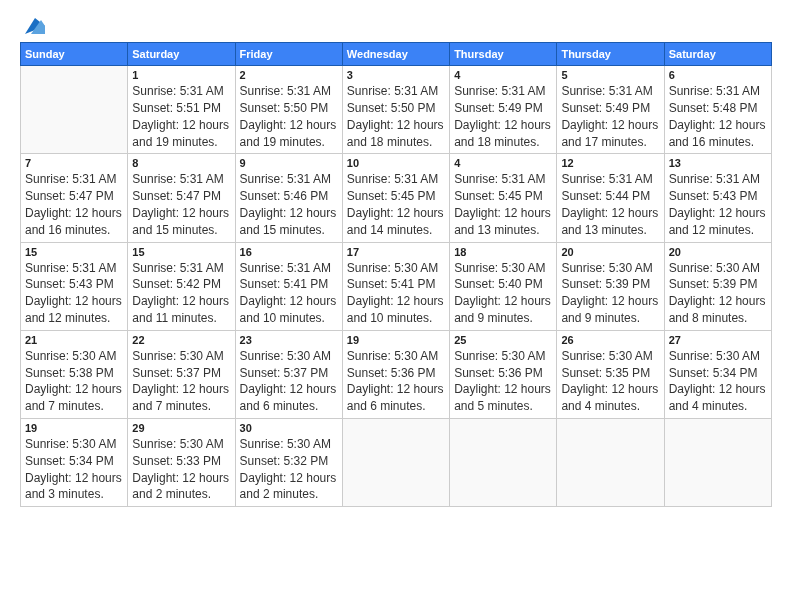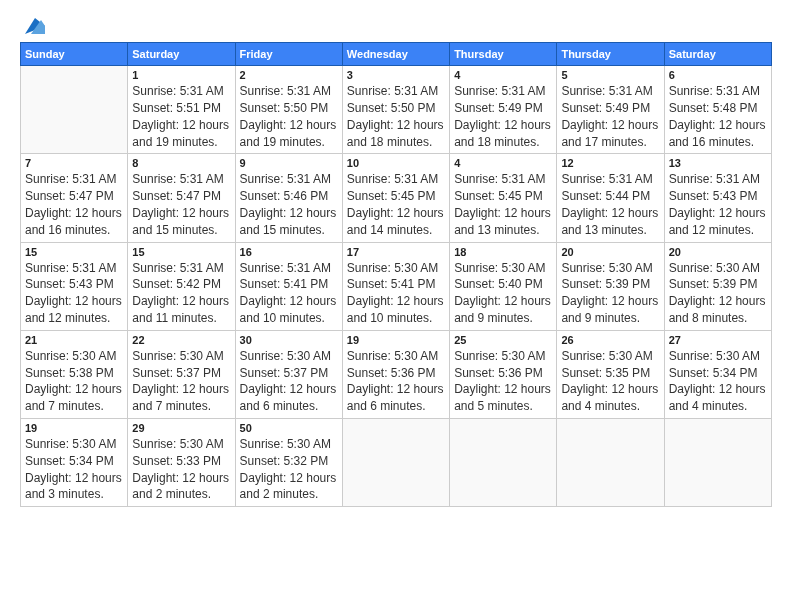--- a/index.html
+++ b/index.html
@@ -270,72 +270,72 @@
 and 7 minutes.</div>
           </td>
           <td>
             <span class="day-number">22</span>
             <div class="day-info" style="white-space: pre-line;">Sunrise: 5:30 AM
 Sunset: 5:37 PM
 Daylight: 12 hours
 and 7 minutes.</div>
           </td>
           <td>
+            <span class="day-number">23</span>
+            <div class="day-info" style="white-space: pre-line;">Sunrise: 5:30 AM
+Sunset: 5:37 PM
+Daylight: 12 hours
+and 6 minutes.</div>
+          </td>
+          <td>
+            <span class="day-number">19</span>
+            <div class="day-info" style="white-space: pre-line;">Sunrise: 5:30 AM
+Sunset: 5:36 PM
+Daylight: 12 hours
+and 6 minutes.</div>
+          </td>
+          <td>
+            <span class="day-number">25</span>
+            <div class="day-info" style="white-space: pre-line;">Sunrise: 5:30 AM
+Sunset: 5:36 PM
+Daylight: 12 hours
+and 5 minutes.</div>
+          </td>
+          <td>
+            <span class="day-number">26</span>
+            <div class="day-info" style="white-space: pre-line;">Sunrise: 5:30 AM
+Sunset: 5:35 PM
+Daylight: 12 hours
+and 4 minutes.</div>
+          </td>
+          <td>
+            <span class="day-number">27</span>
+            <div class="day-info" style="white-space: pre-line;">Sunrise: 5:30 AM
+Sunset: 5:34 PM
+Daylight: 12 hours
+and 4 minutes.</div>
+          </td>
+        </tr>
+        <tr>
+          <td>
+            <span class="day-number">19</span>
+            <div class="day-info" style="white-space: pre-line;">Sunrise: 5:30 AM
+Sunset: 5:34 PM
+Daylight: 12 hours
+and 3 minutes.</div>
+          </td>
+          <td>
+            <span class="day-number">29</span>
+            <div class="day-info" style="white-space: pre-line;">Sunrise: 5:30 AM
+Sunset: 5:33 PM
+Daylight: 12 hours
+and 2 minutes.</div>
+          </td>
+          <td>
             <span class="day-number">30</span>
-            <div class="day-info" style="white-space: pre-line;">Sunrise: 5:30 AM
-Sunset: 5:37 PM
-Daylight: 12 hours
-and 6 minutes.</div>
-          </td>
-          <td>
-            <span class="day-number">19</span>
-            <div class="day-info" style="white-space: pre-line;">Sunrise: 5:30 AM
-Sunset: 5:36 PM
-Daylight: 12 hours
-and 6 minutes.</div>
-          </td>
-          <td>
-            <span class="day-number">25</span>
-            <div class="day-info" style="white-space: pre-line;">Sunrise: 5:30 AM
-Sunset: 5:36 PM
-Daylight: 12 hours
-and 5 minutes.</div>
-          </td>
-          <td>
-            <span class="day-number">26</span>
-            <div class="day-info" style="white-space: pre-line;">Sunrise: 5:30 AM
-Sunset: 5:35 PM
-Daylight: 12 hours
-and 4 minutes.</div>
-          </td>
-          <td>
-            <span class="day-number">27</span>
-            <div class="day-info" style="white-space: pre-line;">Sunrise: 5:30 AM
-Sunset: 5:34 PM
-Daylight: 12 hours
-and 4 minutes.</div>
-          </td>
-        </tr>
-        <tr>
-          <td>
-            <span class="day-number">19</span>
-            <div class="day-info" style="white-space: pre-line;">Sunrise: 5:30 AM
-Sunset: 5:34 PM
-Daylight: 12 hours
-and 3 minutes.</div>
-          </td>
-          <td>
-            <span class="day-number">29</span>
-            <div class="day-info" style="white-space: pre-line;">Sunrise: 5:30 AM
-Sunset: 5:33 PM
-Daylight: 12 hours
-and 2 minutes.</div>
-          </td>
-          <td>
-            <span class="day-number">50</span>
             <div class="day-info" style="white-space: pre-line;">Sunrise: 5:30 AM
 Sunset: 5:32 PM
 Daylight: 12 hours
 and 2 minutes.</div>
           </td>
           <td class="empty"></td>
           <td class="empty"></td>
           <td class="empty"></td>
           <td class="empty"></td>
         </tr>

